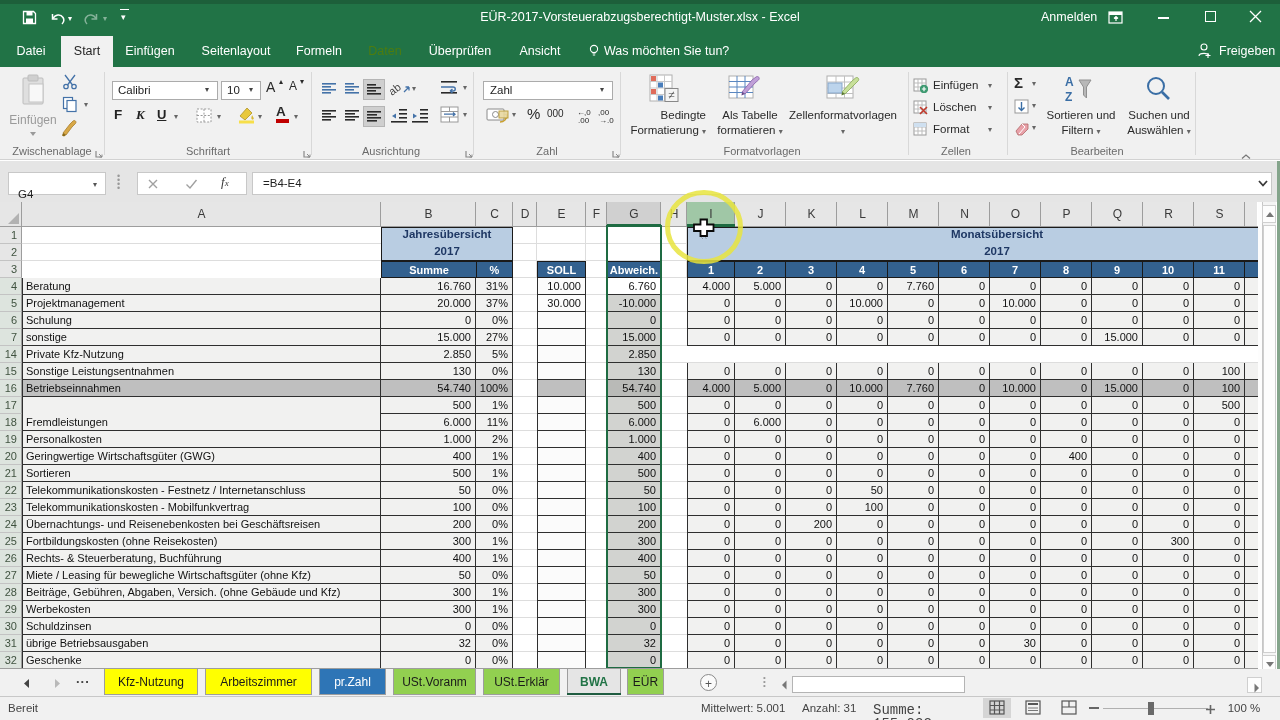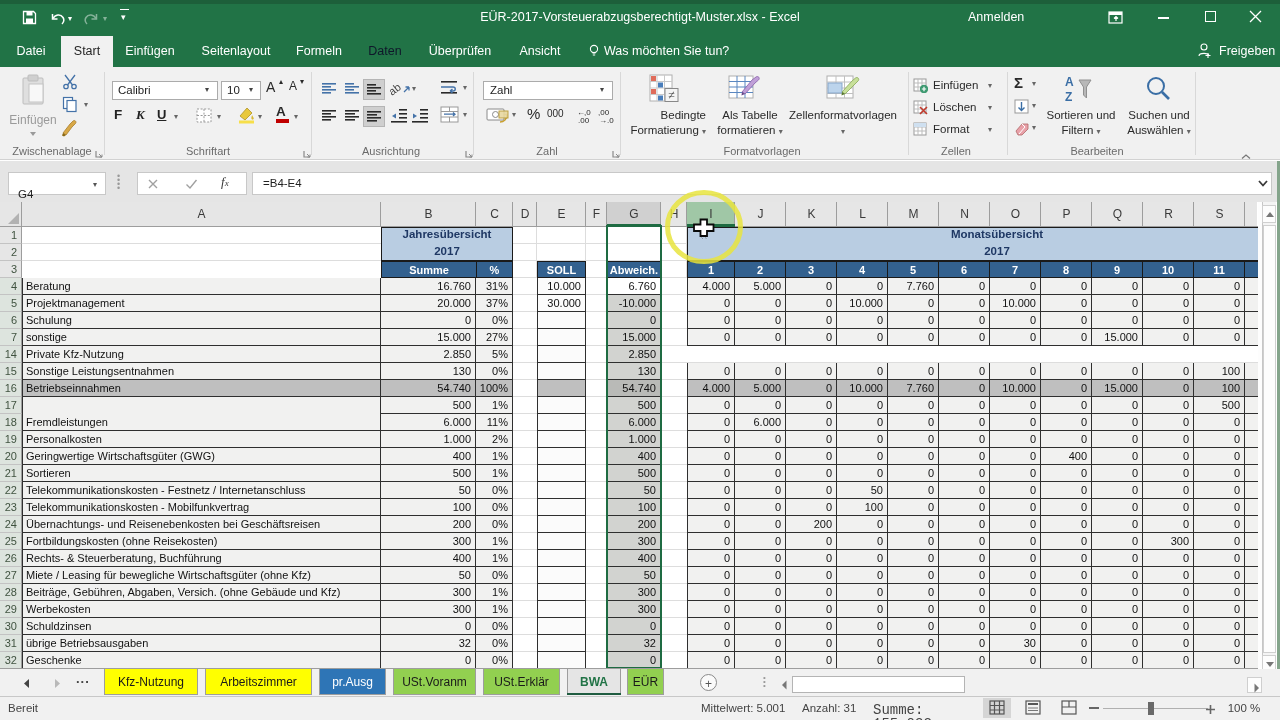--- a/index.html
+++ b/index.html
@@ -22,39 +22,39 @@
 <div style="left:84px;top:10px;width:16px;height:15px;opacity:.45;"><svg width="16" height="15" viewBox="0 0 16 15">
       <path d="M12.5 4 L12.5 9 L7.5 9" fill="none" stroke="#fff" stroke-width="1.5"></path>
       <path d="M12 8.5 C10 4.5 4.5 3.5 2 7.5 C0.5 10 1.5 12.5 3 14" fill="none" stroke="#fff" stroke-width="1.5"></path>
     </svg></div>
 <div style="left:103px;top:15px;width:7px;height:6px;color:#fff;font-size:8px;opacity:.45;">▾</div>
 <div style="left:120px;top:12px;width:10px;height:12px;color:#fff;font-size:9px;">
     <div style="left:0;top:-3px;width:9px;border-top:1.5px solid #fff"></div>
     <div style="left:1px;top:1px">▾</div>
   </div>
 <div style="left:0;top:11px;width:1280px;height:16px;text-align:center;color:#fff;font-size:12.5px;">EÜR-2017-Vorsteuerabzugsberechtigt-Muster.xlsx  -  Excel</div>
-<div style="left:968px;top:11px;width:70px;height:16px;color:#fff;font-size:12.5px;">Anmelden</div>
+<div style="left:1041px;top:11px;width:70px;height:16px;color:#fff;font-size:12.5px;">Anmelden</div>
 <div style="left:1108px;top:10px;width:16px;height:15px;"><svg width="16" height="15" viewBox="0 0 16 15">
       <rect x="1" y="2" width="13" height="11" fill="none" stroke="#fff" stroke-width="1.2"></rect>
       <rect x="1" y="2" width="13" height="3" fill="#fff"></rect>
       <path d="M8 11 L8 7 M6 8.5 L8 6.5 L10 8.5" stroke="#fff" stroke-width="1.2" fill="none"></path>
     </svg></div>
 <div style="left:1158px;top:17px;width:11px;height:2px;background:#fff;"></div>
 <div style="left:1205px;top:11px;width:11px;height:11px;border:1.2px solid #fff;"></div>
 <div style="left:1249px;top:10px;width:13px;height:13px;"><svg width="13" height="13" viewBox="0 0 13 13">
       <path d="M1 1 L12 12 M12 1 L1 12" stroke="#fff" stroke-width="1.3"></path>
     </svg></div>
 <div style="left:0;top:36px;width:1280px;height:31px;background:#217346"></div>
 <div style="left:61px;top:36px;width:52px;height:31px;background:#f1f1f1;"></div>
 <div style="left:-24px;top:45px;width:110px;height:16px;text-align:center;font-size:12.5px;color:#fff;">Datei</div>
 <div style="left:32px;top:45px;width:110px;height:16px;text-align:center;font-size:12.5px;color:#262626;">Start</div>
 <div style="left:95px;top:45px;width:110px;height:16px;text-align:center;font-size:12.5px;color:#fff;">Einfügen</div>
 <div style="left:181px;top:45px;width:110px;height:16px;text-align:center;font-size:12.5px;color:#fff;">Seitenlayout</div>
 <div style="left:264px;top:45px;width:110px;height:16px;text-align:center;font-size:12.5px;color:#fff;">Formeln</div>
-<div style="left:330px;top:45px;width:110px;height:16px;text-align:center;font-size:12.5px;color:#0f172a;">Daten</div>
+<div style="left:330px;top:45px;width:110px;height:16px;text-align:center;font-size:12.5px;color:#4d7c0f;">Daten</div>
 <div style="left:405px;top:45px;width:110px;height:16px;text-align:center;font-size:12.5px;color:#fff;">Überprüfen</div>
 <div style="left:485px;top:45px;width:110px;height:16px;text-align:center;font-size:12.5px;color:#fff;">Ansicht</div>
 <div style="left:588px;top:44px;width:13px;height:15px;"><svg width="12" height="15" viewBox="0 0 12 15">
       <circle cx="6" cy="5" r="3.6" fill="none" stroke="#fff" stroke-width="1.1"></circle>
       <path d="M4.5 9 L7.5 9 M4.8 11 L7.2 11" stroke="#fff" stroke-width="1.1"></path>
     </svg></div>
 <div style="left:604px;top:45px;width:140px;height:16px;font-size:12.5px;color:#fff;">Was möchten Sie tun?</div>
 <div style="left:1197px;top:42px;width:16px;height:17px;"><svg width="15" height="17" viewBox="0 0 15 17">
       <circle cx="7" cy="5" r="3" fill="none" stroke="#fff" stroke-width="1.1"></circle>
       <path d="M2 14 C2 10.5 12 10.5 12 14" fill="none" stroke="#fff" stroke-width="1.1"></path>
@@ -928,21 +928,21 @@
 <div style="left:0;top:668px;width:1258px;height:1px;background:#9d9d9d;"></div>
 <div style="left:22px;top:676px;width:12px;height:12px;"><svg width="10" height="11" viewBox="0 0 10 11">
       <path d="M7 1 L2 5.5 L7 10 Z" fill="#444"></path>
     </svg></div>
 <div style="left:52px;top:676px;width:12px;height:12px;"><svg width="10" height="11" viewBox="0 0 10 11">
       <path d="M3 1 L8 5.5 L3 10 Z" fill="#b9b9b9"></path>
     </svg></div>
 <div style="left:76px;top:672px;width:24px;height:16px;font-size:13px;font-weight:bold;color:#444;letter-spacing:1px;">...</div>
 <div style="left:104px;top:669px;width:94px;height:26px;background:#ffff00;border:1px solid #9d9d9d;border-top:none;font-size:12px;color:#1a1a1a;text-align:center;padding-top:7px;">Kfz-Nutzung</div>
 <div style="left:205px;top:669px;width:107px;height:26px;background:#ffff00;border:1px solid #9d9d9d;border-top:none;font-size:12px;color:#1a1a1a;text-align:center;padding-top:7px;">Arbeitszimmer</div>
-<div style="left:319px;top:669px;width:67px;height:26px;background:#2e75b6;border:1px solid #9d9d9d;border-top:none;font-size:12px;color:#fff;text-align:center;padding-top:7px;">pr.Ausg</div>
+<div style="left:319px;top:669px;width:67px;height:26px;background:#2e75b6;border:1px solid #9d9d9d;border-top:none;font-size:12px;color:#fff;text-align:center;padding-top:7px;">pr.Zahl</div>
 <div style="left:393px;top:669px;width:83px;height:26px;background:#92d050;border:1px solid #9d9d9d;border-top:none;font-size:12px;color:#1a1a1a;text-align:center;padding-top:7px;">USt.Voranm</div>
 <div style="left:483px;top:669px;width:77px;height:26px;background:#92d050;border:1px solid #9d9d9d;border-top:none;font-size:12px;color:#1a1a1a;text-align:center;padding-top:7px;">USt.Erklär</div>
 <div style="left:567px;top:669px;width:54px;height:26px;background:#e5e5e5;border:1px solid #9d9d9d;border-top:none;font-weight:bold;font-size:12px;color:#217346;text-align:center;padding-top:7px;">BWA</div>
 <div style="left:567px;top:693px;width:54px;height:2px;background:#1f5c40;"></div>
 <div style="left:627px;top:669px;width:37px;height:26px;background:#92d050;border:1px solid #9d9d9d;border-top:none;font-size:12px;color:#1a1a1a;text-align:center;padding-top:7px;">EÜR</div>
 <div style="left:700px;top:674px;width:17px;height:17px;border:1px solid #8a8a8a;border-radius:50%;background:#fafafa;">
     <div style="left:0;top:3px;width:15px;text-align:center;font-size:12px;color:#555">+</div>
   </div>
 <div style="left:763px;top:676px;width:4px;height:14px;color:#999;font-size:8px;line-height:4px;">•<br>•<br>•</div>
 <div style="left:777px;top:672px;width:483px;height:23px;background:#f1f1f1;"></div>

